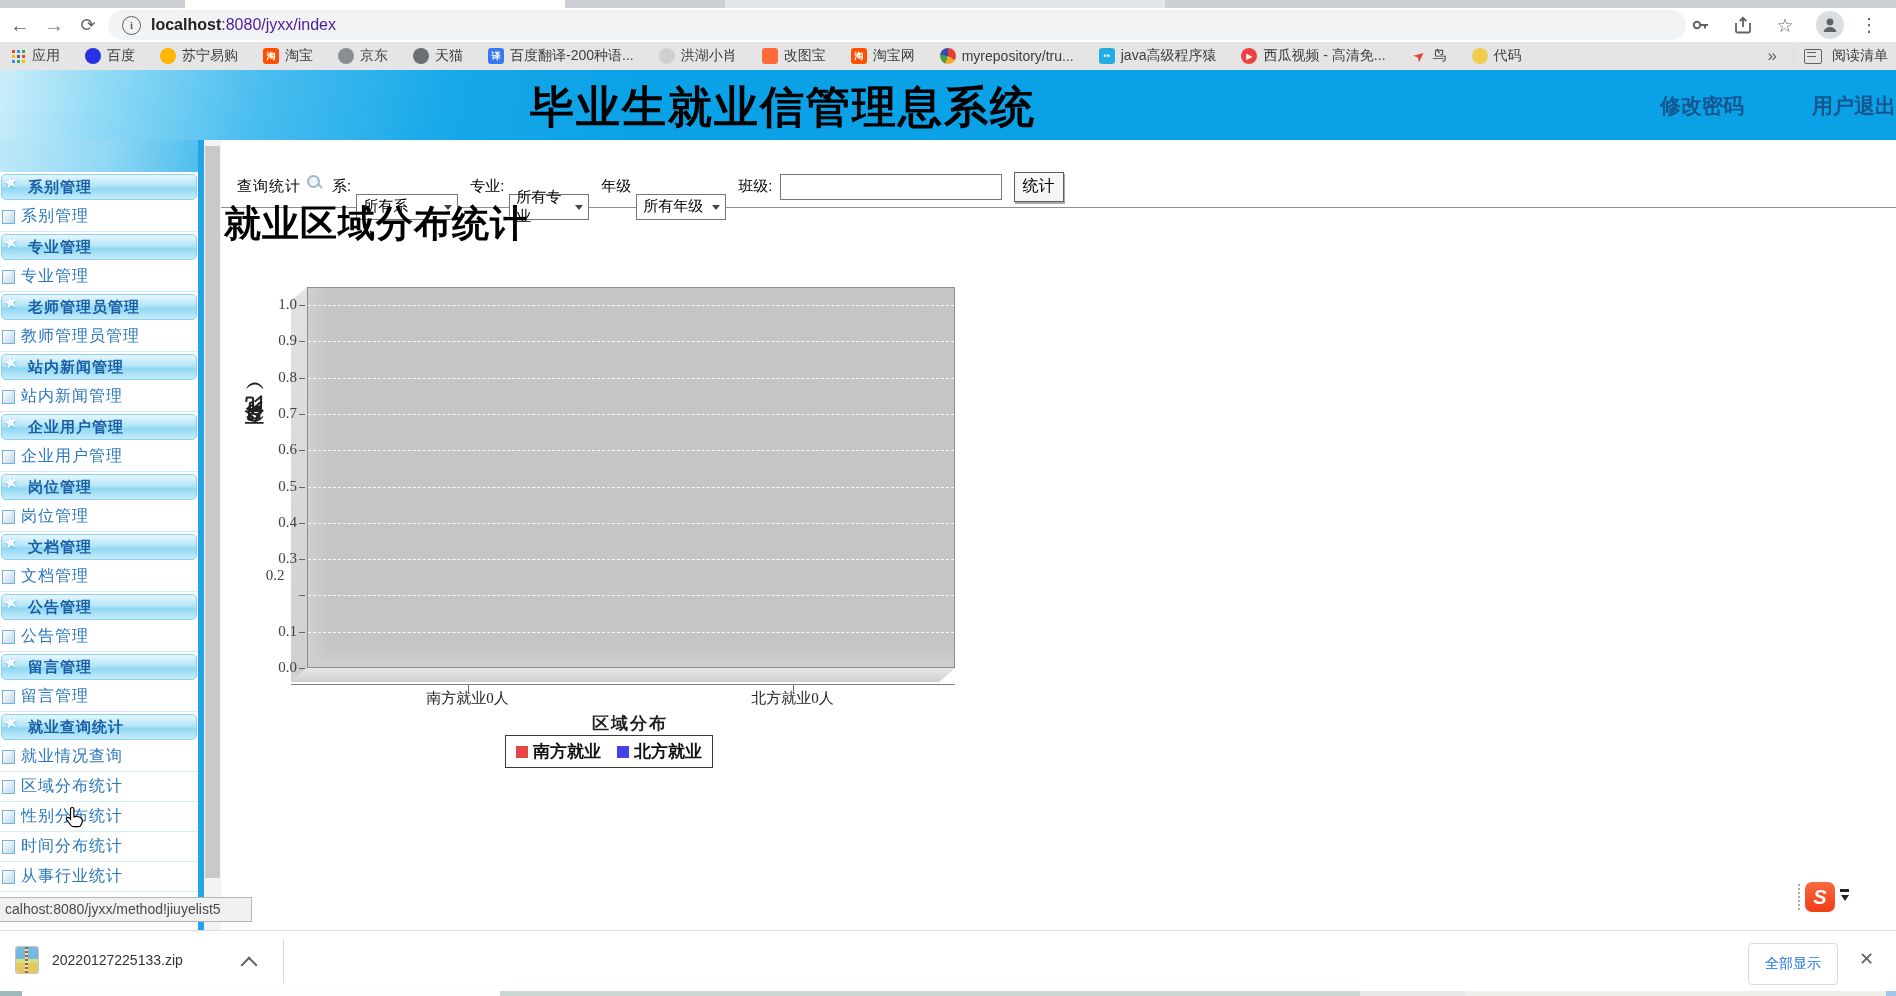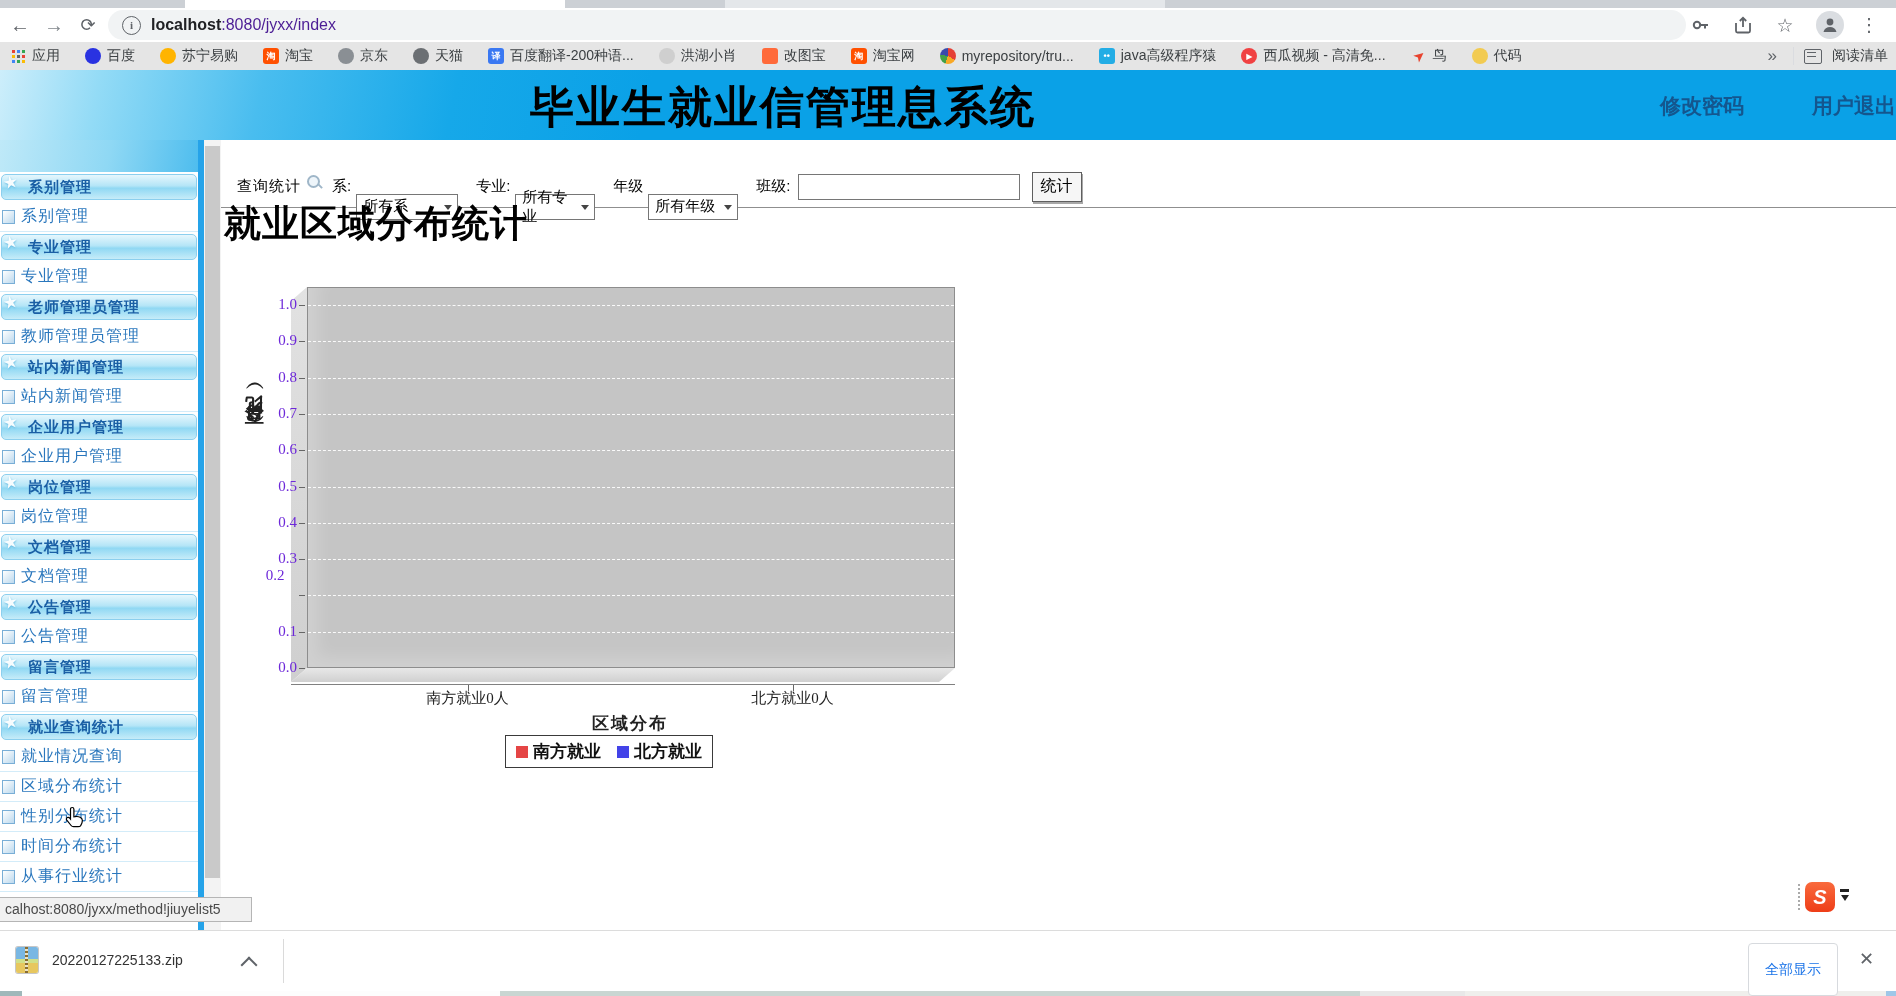--- a/index.html
+++ b/index.html
@@ -62,32 +62,32 @@
   .sb-thumb{position:absolute;left:1px;right:1px;top:6px;height:732px;background:#c9c9c9;}
 
   
   .content{position:absolute;left:221px;top:140px;right:0;height:790px;background:#fff;}
   .filterbar{position:absolute;left:0;right:0;top:26px;height:42px;border-bottom:1px solid #8f8f8f;display:flex;align-items:center;padding-left:16px;font-size:15px;color:#000;box-sizing:border-box;}
   .f-title{letter-spacing:1px;}
   .mag{position:relative;width:15px;height:15px;margin:-8px 10px 0 6px;}
   .mag::before{content:"";position:absolute;left:0;top:0;width:9px;height:9px;border:2px solid #9fb6c8;border-radius:50%;background:#eef5fa;}
   .mag::after{content:"";position:absolute;left:10px;top:10px;width:6px;height:2px;background:#9fb6c8;transform:rotate(45deg);}
   .f-label{margin-right:5px;white-space:nowrap;}
-  .ml14{margin-left:18px;}
+  .ml14{margin-left:12px;}
   .sel{height:26px;border:1px solid #767676;background:#fff;display:flex;align-items:center;justify-content:space-between;padding:0 5px 0 6px;box-sizing:border-box;font-size:15px;cursor:pointer;margin-top:40px;}
   .sel .arr{width:0;height:0;border:4px solid transparent;border-top:5px solid #444;margin-top:5px;}
   .w-dept{width:102px;}.w-major{width:80px;}.w-grade{width:90px;}
   .f-input{width:222px;height:26px;border:1px solid #767676;margin-left:2px;box-sizing:border-box;font-size:15px;padding:0 4px;outline:none;}
   .f-btn{margin-left:12px;width:50px;height:30px;background:#f6f6f6;border:1px solid #5f5f5f;box-shadow:1px 2px 0 #a8a8a8;font-size:16px;cursor:pointer;font-family:inherit;}
   .heading{position:absolute;left:3px;top:59px;font-size:37px;font-weight:900;color:#000;letter-spacing:1px;}
 
   
   .chartblock{position:absolute;left:18px;top:128px;width:740px;height:520px;}
   .ylabel{position:absolute;left:2px;top:128px;writing-mode:vertical-rl;transform:rotate(180deg);font-size:19px;font-weight:700;color:#222;letter-spacing:4px;font-family:"Liberation Serif","DejaVu Serif",serif;}
-  .ytick{position:absolute;width:44px;left:14px;text-align:right;font-size:15px;color:#6d28d9;font-family:"Liberation Serif","DejaVu Serif",serif;}
+  .ytick{position:absolute;width:44px;left:14px;text-align:right;font-size:15px;color:#404040;font-family:"Liberation Serif","DejaVu Serif",serif;}
   .ymark{position:absolute;left:60px;width:6px;height:1px;background:#666;}
   .plot3d{position:absolute;left:52px;top:19px;width:664px;height:395px;}
   .wallL{position:absolute;left:0;top:0;width:16px;height:100%;background:linear-gradient(#e2e2e2,#cfcfcf);
          clip-path:polygon(100% 0,100% calc(100% - 14px),0 100%,0 14px);}
   .wallB{position:absolute;left:0;top:calc(100% - 14px);width:100%;height:14px;background:linear-gradient(#e8e8e8,#d0d0d0);
          clip-path:polygon(16px 0,100% 0,calc(100% - 16px) 100%,0 100%);}
   .face{position:absolute;left:16px;top:0;right:0;bottom:14px;background:#c5c5c5;border:1px solid #8d8d8d;
         box-shadow:inset 10px -10px 16px rgba(255,255,255,.20);}
   .gline{position:absolute;left:0;right:0;height:0;border-top:1px dashed rgba(255,255,255,.9);}
   .xaxisline{position:absolute;left:52px;top:416px;width:664px;height:1px;background:#808080;}
@@ -106,21 +106,21 @@
   .fl-arrows{display:flex;flex-direction:column;align-items:center;gap:3px;}
   .fl-bar{width:9px;height:3px;background:#222;}
   .fl-tri{width:0;height:0;border:4px solid transparent;border-top:6px solid #222;}
   .statustip{position:absolute;left:0;top:897px;width:252px;height:25px;background:#f1f1f1;border:1px solid #b5b5b5;border-left:none;font-size:14px;color:#4a4a4a;line-height:23px;padding-left:5px;box-sizing:border-box;z-index:30;white-space:nowrap;overflow:hidden;}
   .shelf{position:absolute;left:0;top:930px;width:100%;height:60px;background:#fff;border-top:1px solid #dcdcdc;z-index:20;}
   .zip-ic{position:absolute;left:16px;top:16px;width:22px;height:26px;border-radius:2px;background:linear-gradient(#79b7e3 0 45%,#cfe08a 45% 62%,#e7c75f 62% 100%);box-shadow:0 0 0 1px #c6c6c6;}
   .zip-ic::after{content:"";position:absolute;left:9px;top:0;bottom:0;width:3px;background:repeating-linear-gradient(#8a6d2f 0 2px,#e8e2c9 2px 4px);}
   .dl-name{position:absolute;left:52px;top:0;line-height:59px;font-size:14px;color:#333;}
   .dl-caret{position:absolute;left:243px;top:28px;width:10px;height:10px;border-left:2px solid #5f6368;border-top:2px solid #5f6368;transform:rotate(45deg);cursor:pointer;}
   .dl-sep{position:absolute;left:283px;top:8px;width:1px;height:44px;background:#dadada;}
-  .showall{position:absolute;right:58px;top:12px;height:53px;padding:0 16px;background:#fff;border:1px solid #d7dade;border-radius:4px;color:#1a73e8;font-size:14px;cursor:pointer;font-family:inherit;}
+  .showall{position:absolute;right:58px;top:12px;height:42px;padding:0 16px;background:#fff;border:1px solid #d7dade;border-radius:4px;color:#1a73e8;font-size:14px;cursor:pointer;font-family:inherit;}
   .shelf-close{position:absolute;right:22px;top:17px;font-size:18px;color:#5f6368;cursor:pointer;}
   .bottomstrip{position:absolute;left:0;top:990px;width:100%;height:6px;background:#cfdad6;}
   .bs{position:absolute;top:0;height:6px;}
   .bs1{left:0;width:22px;background:#9fb8ba;}
   .bs2{left:22px;width:478px;background:#fdfdfd;border-top:1px solid #a9a9a9;box-sizing:border-box;}
   .bs3{left:500px;width:860px;background:#c9d6d2;}
   .bs4{left:1360px;width:105px;background:#e8e8e8;}
   .bs5{left:1465px;width:421px;background:#efefec;}
   .bs6{left:1886px;width:10px;background:#9ec7e8;}
   .cursor{position:absolute;left:64px;top:806px;z-index:40;pointer-events:none;}

